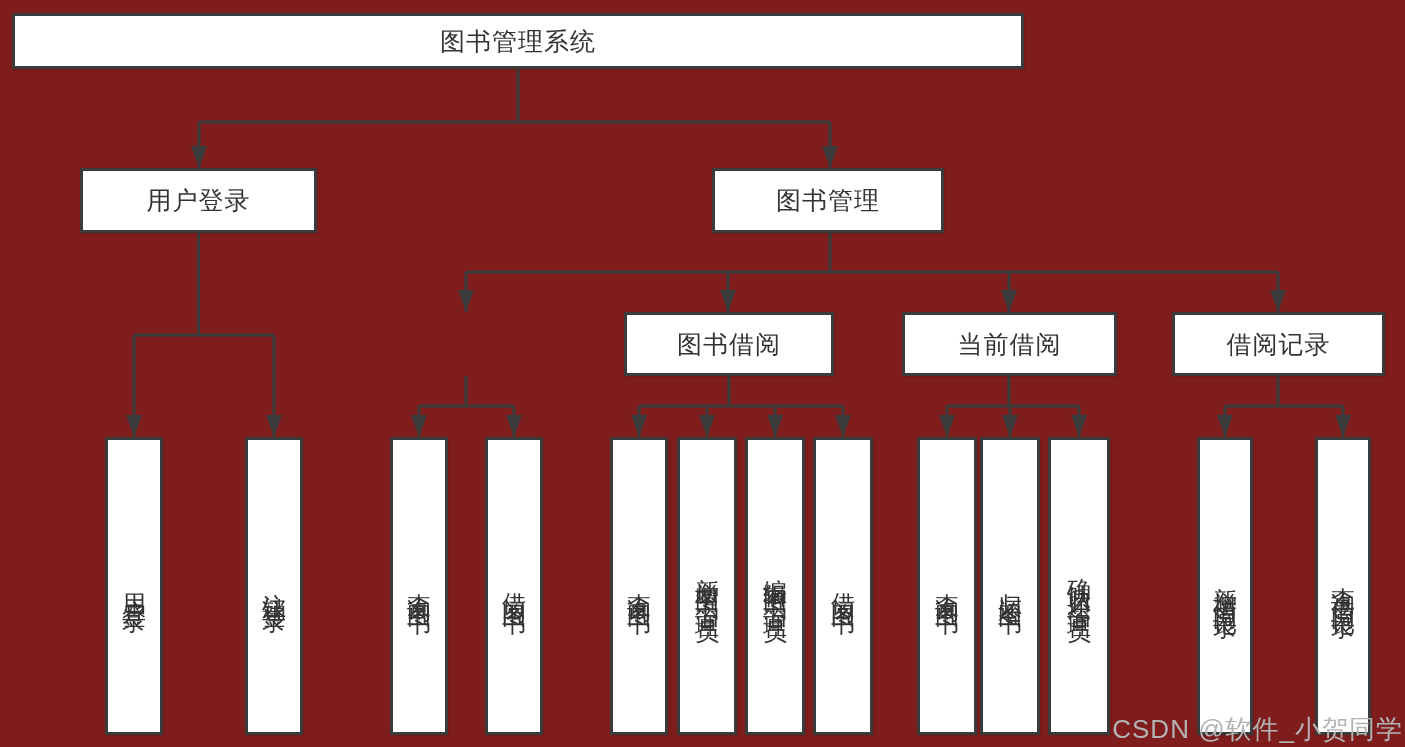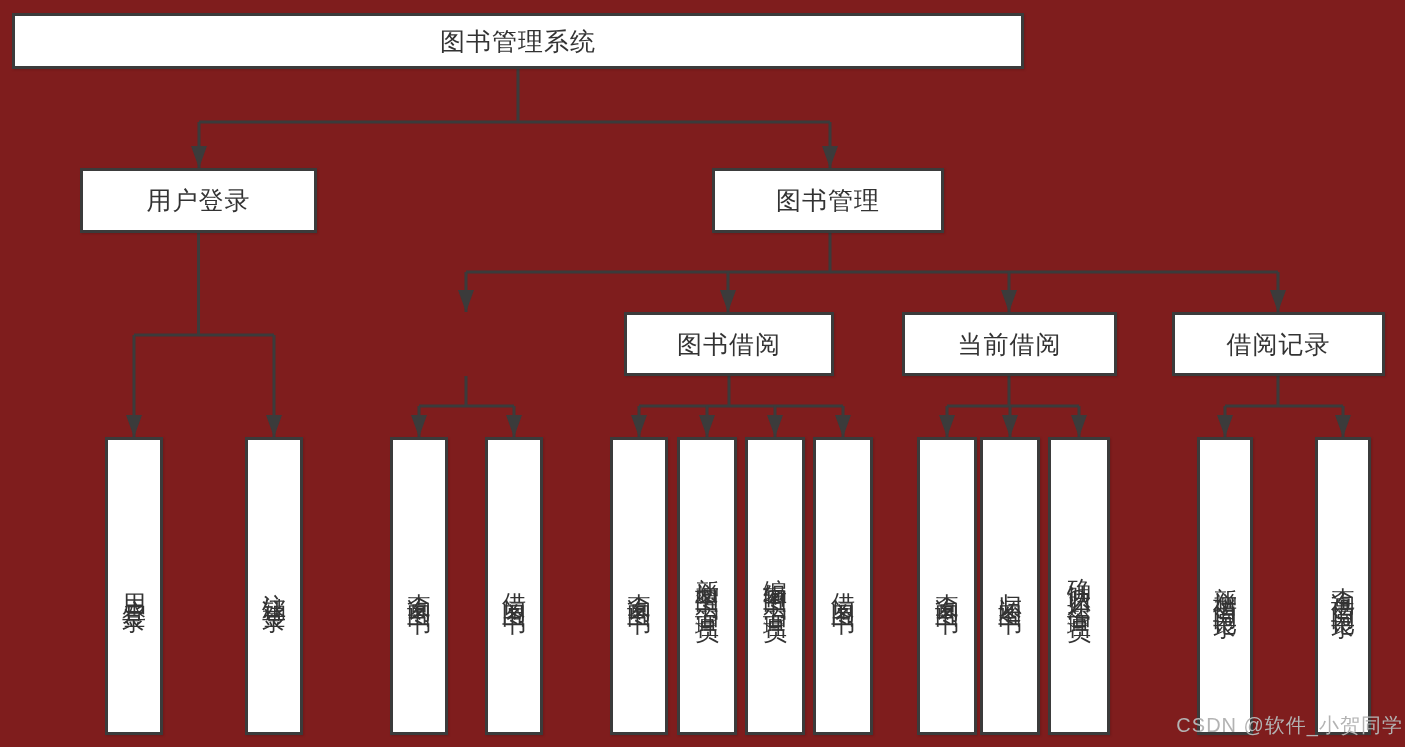--- a/index.html
+++ b/index.html
@@ -37,21 +37,21 @@
     writing-mode: vertical-rl;
     text-orientation: mixed;
     font-size: 24px;
     letter-spacing: 6px;
     line-height: 1;
   }
   .watermark {
     position: absolute;
     right: 2px;
     top: 712px;
-    font-size: 20px;
+    font-size: 26px;
     letter-spacing: 1px;
     color: #b3b3b3;
     z-index: 5;
     white-space: nowrap;
   }
 </style>
 </head>
 <body>
 
 <div class="canvas">

